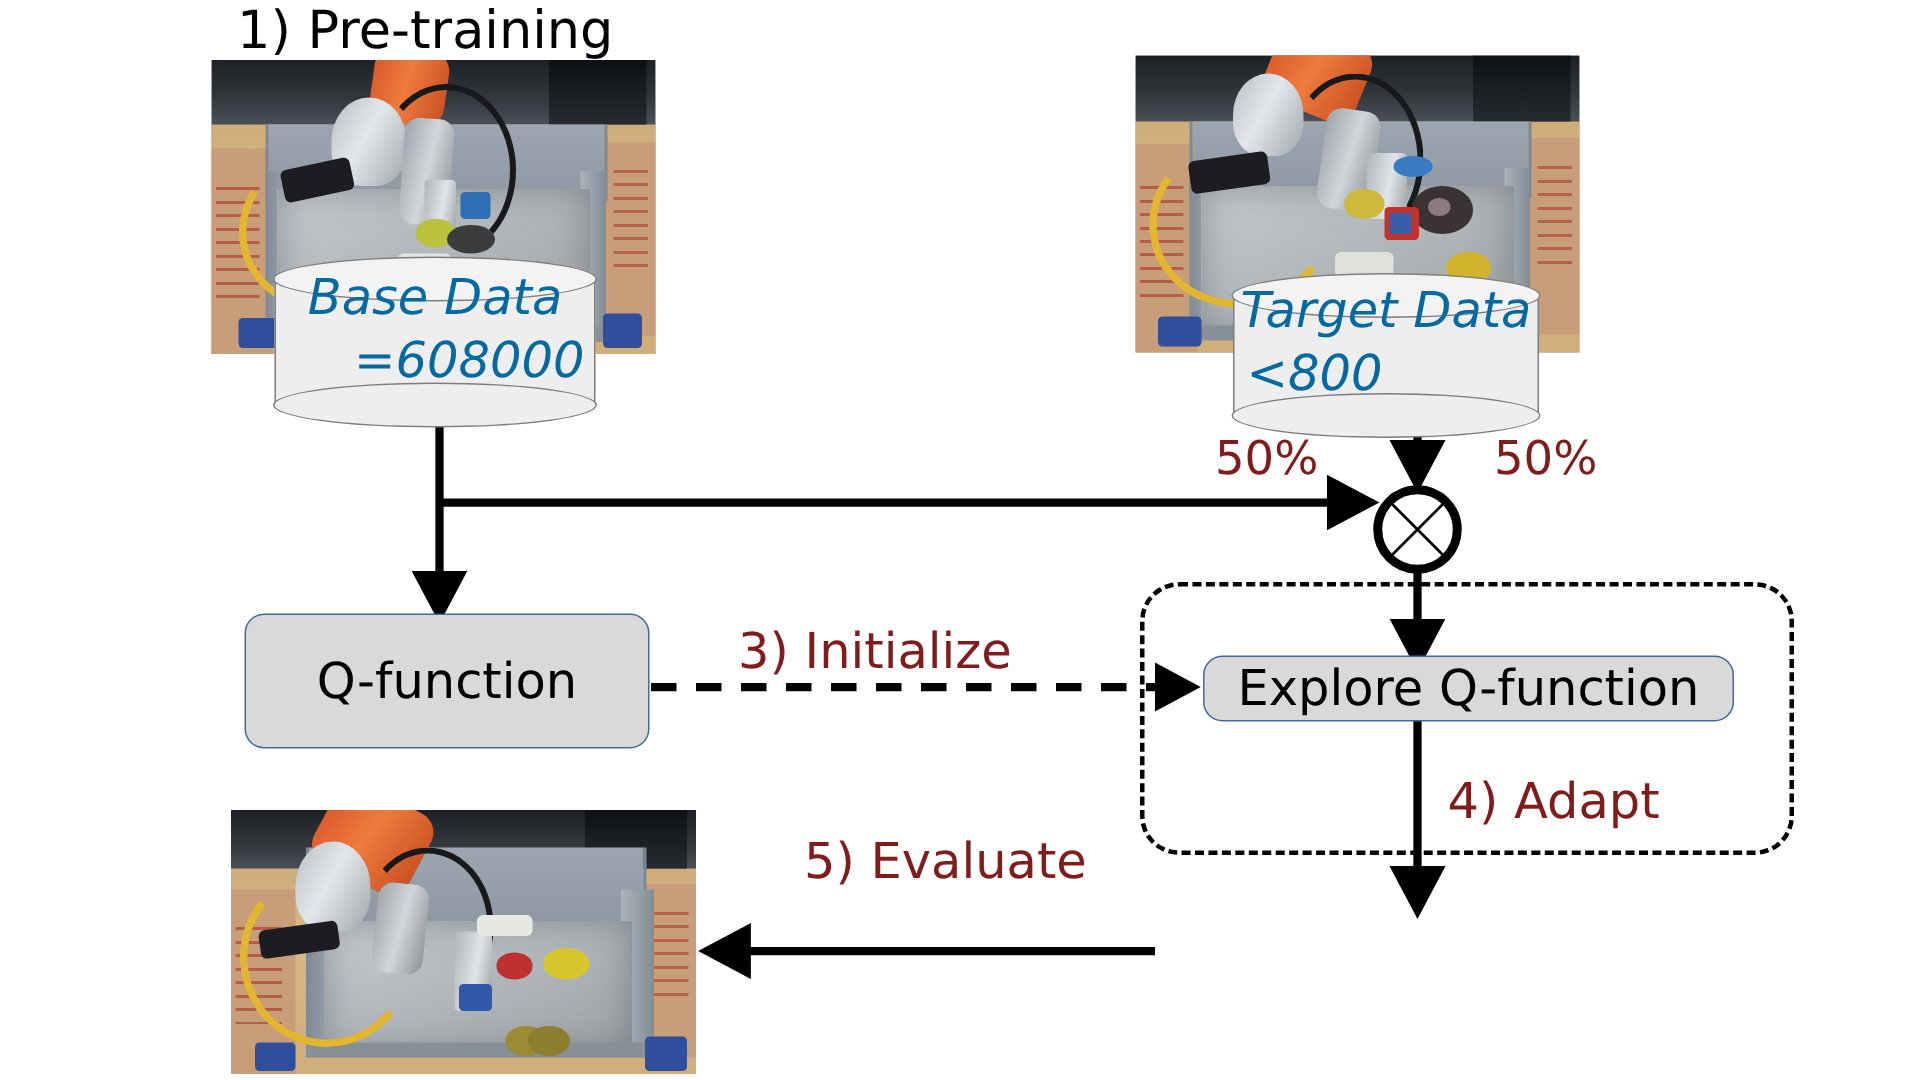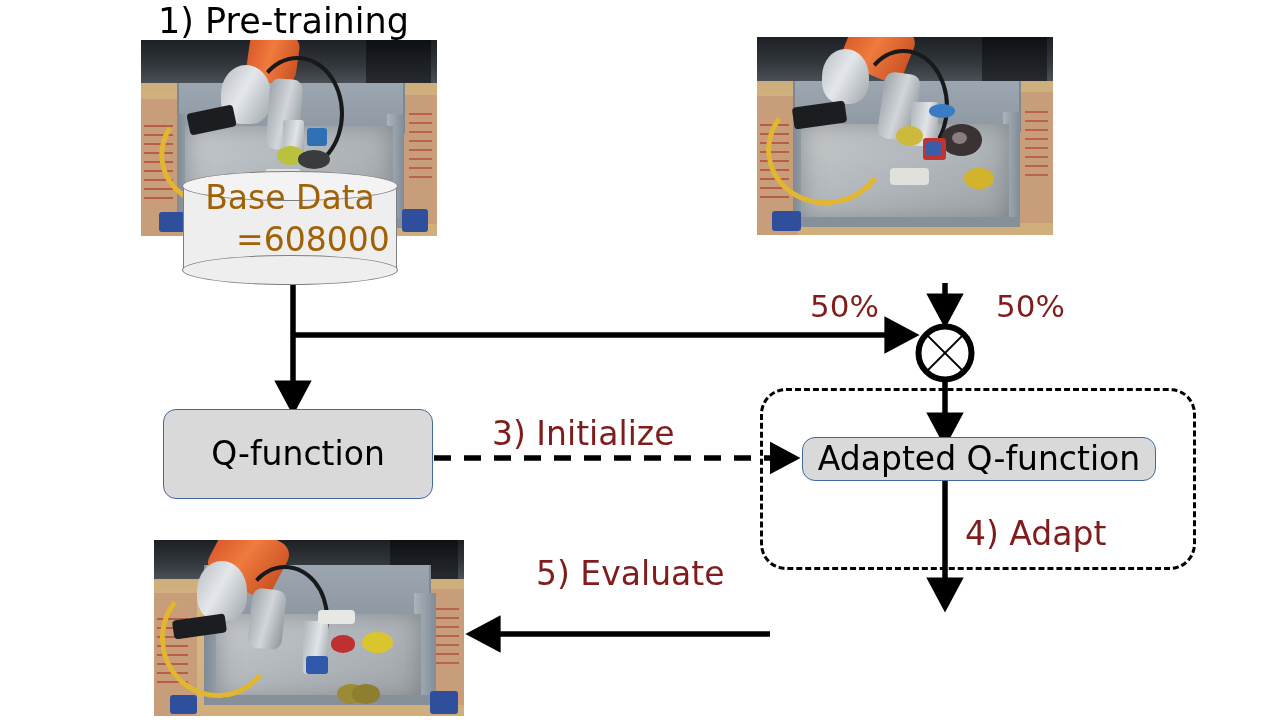--- a/index.html
+++ b/index.html
@@ -159,21 +159,22 @@
     box-sizing: content-box;
   }
   .cyl .bot { background: #eeeeee; }
   .cyl .lbl {
     position: absolute;
     left: 0; right: 0;
     text-align: center;
     font-size: 33px;
     line-height: 42px;
     white-space: nowrap;
-    color: #a16207;
+    color: #0369a1;
+    font-style: italic;
   }
   .cyl .lbl.l2 { text-align: left; }
 
   
   .pbox {
     position: absolute;
     background: #d9d9d9;
     border: 1.3px solid #41699b;
     border-radius: 13px;
     box-sizing: border-box;
@@ -342,30 +343,36 @@
 
   <div class="dashed-region" style="left:760px; top:388px; width:436px; height:182px;"></div>
 
   <div class="cyl" style="left:183px; top:185px; width:212px; height:86px;">
     <div class="top" style="top:-14px; height:28px;"></div>
     <div class="bot" style="bottom:-14px; height:28px;"></div>
     <div class="lbl" style="top:-8px;">Base Data</div>
     <div class="lbl l2" style="top:34px; left:10px;margin-left:42px;">=608000</div>
   </div>
 
+  <div class="cyl" style="left:822px; top:196px; width:202px; height:82px;">
+    <div class="top" style="top:-14px; height:28px;"></div>
+    <div class="bot" style="bottom:-14px; height:28px;"></div>
+    <div class="lbl" style="top:-10px;">Target Data</div>
+    <div class="lbl l2" style="top:32px; left:8px;">&lt;800</div>
+  </div>
 
   <div class="lab pct" style="left:810px; top:288px;">50%</div>
   <div class="lab pct" style="left:996px; top:288px;">50%</div>
 
   <div class="pbox" style="left:163px; top:409px; width:270px; height:90px;">
     <span>Q-function</span>
   </div>
 
   <div class="pbox" style="left:802px; top:437px; width:354px; height:44px;">
-    <span>Adapted Q-function</span>
+    <span>Explore Q-function</span>
   </div>
 
 
   <div class="lab" style="left:492px; top:416px;">3) Initialize</div>
   <div class="lab" style="left:965px; top:516px;">4) Adapt</div>
   <div class="lab" style="left:536px; top:556px;">5) Evaluate</div>
 
 </div>
 
 </body></html>

